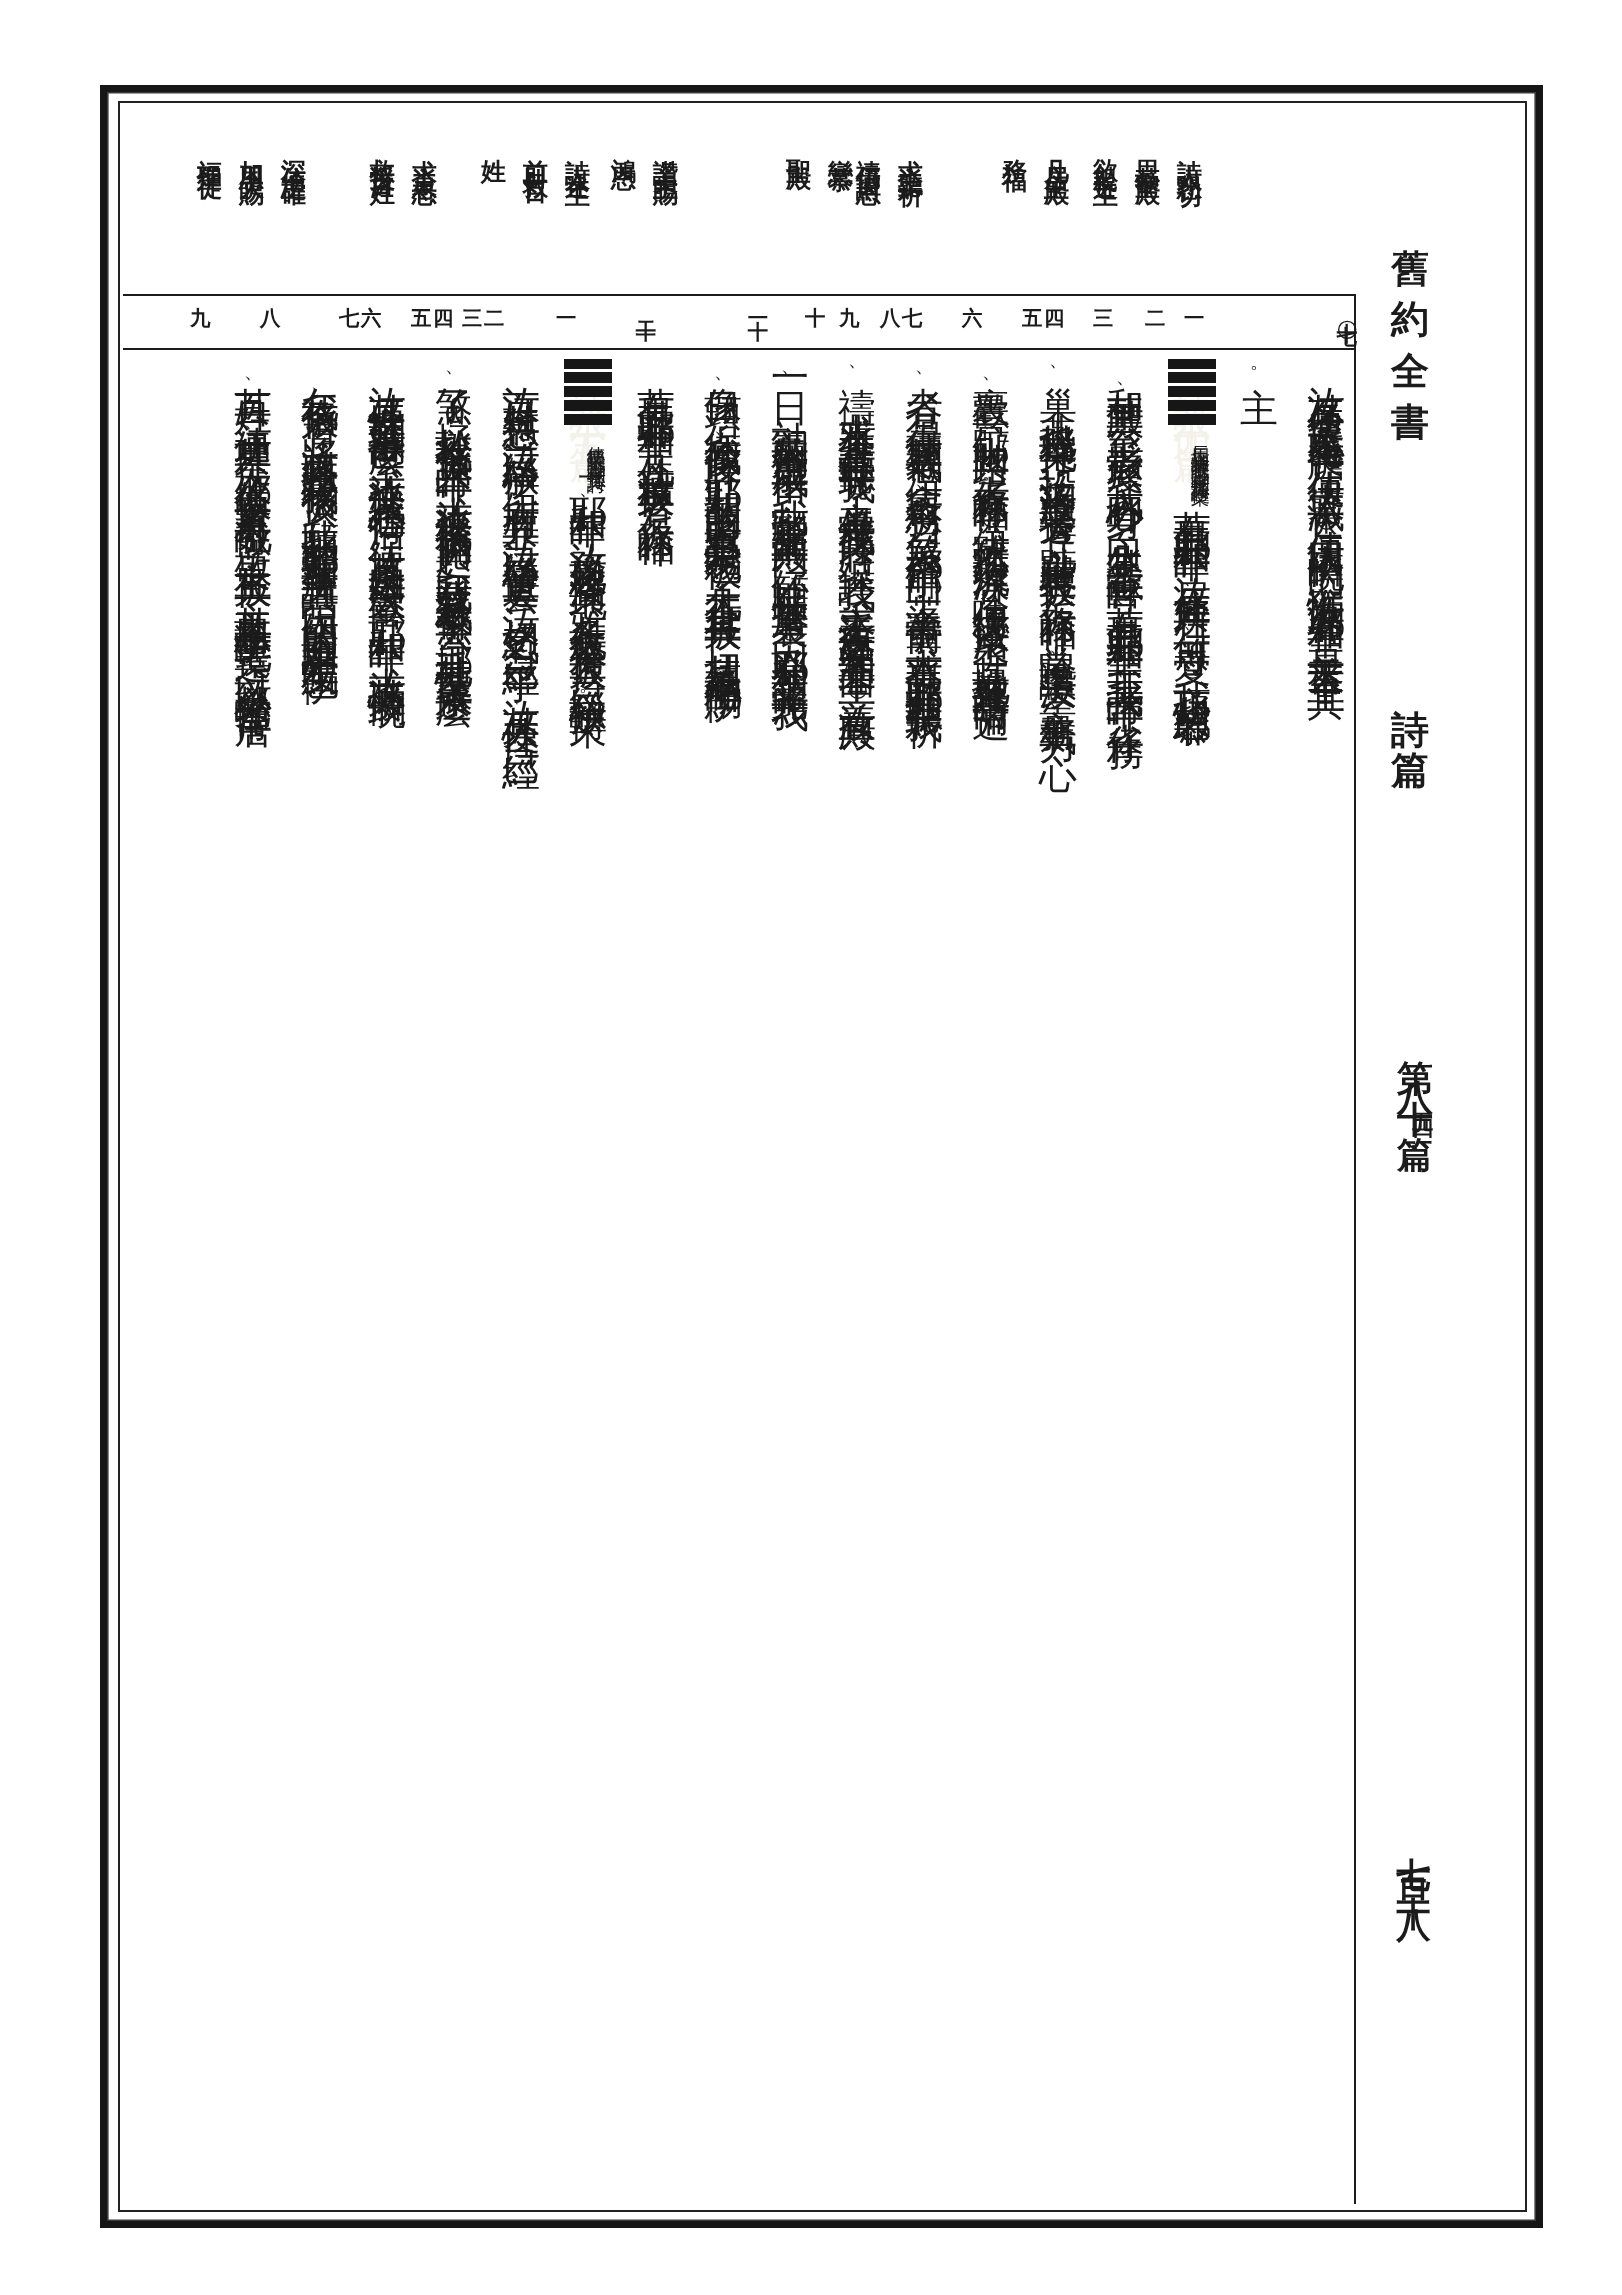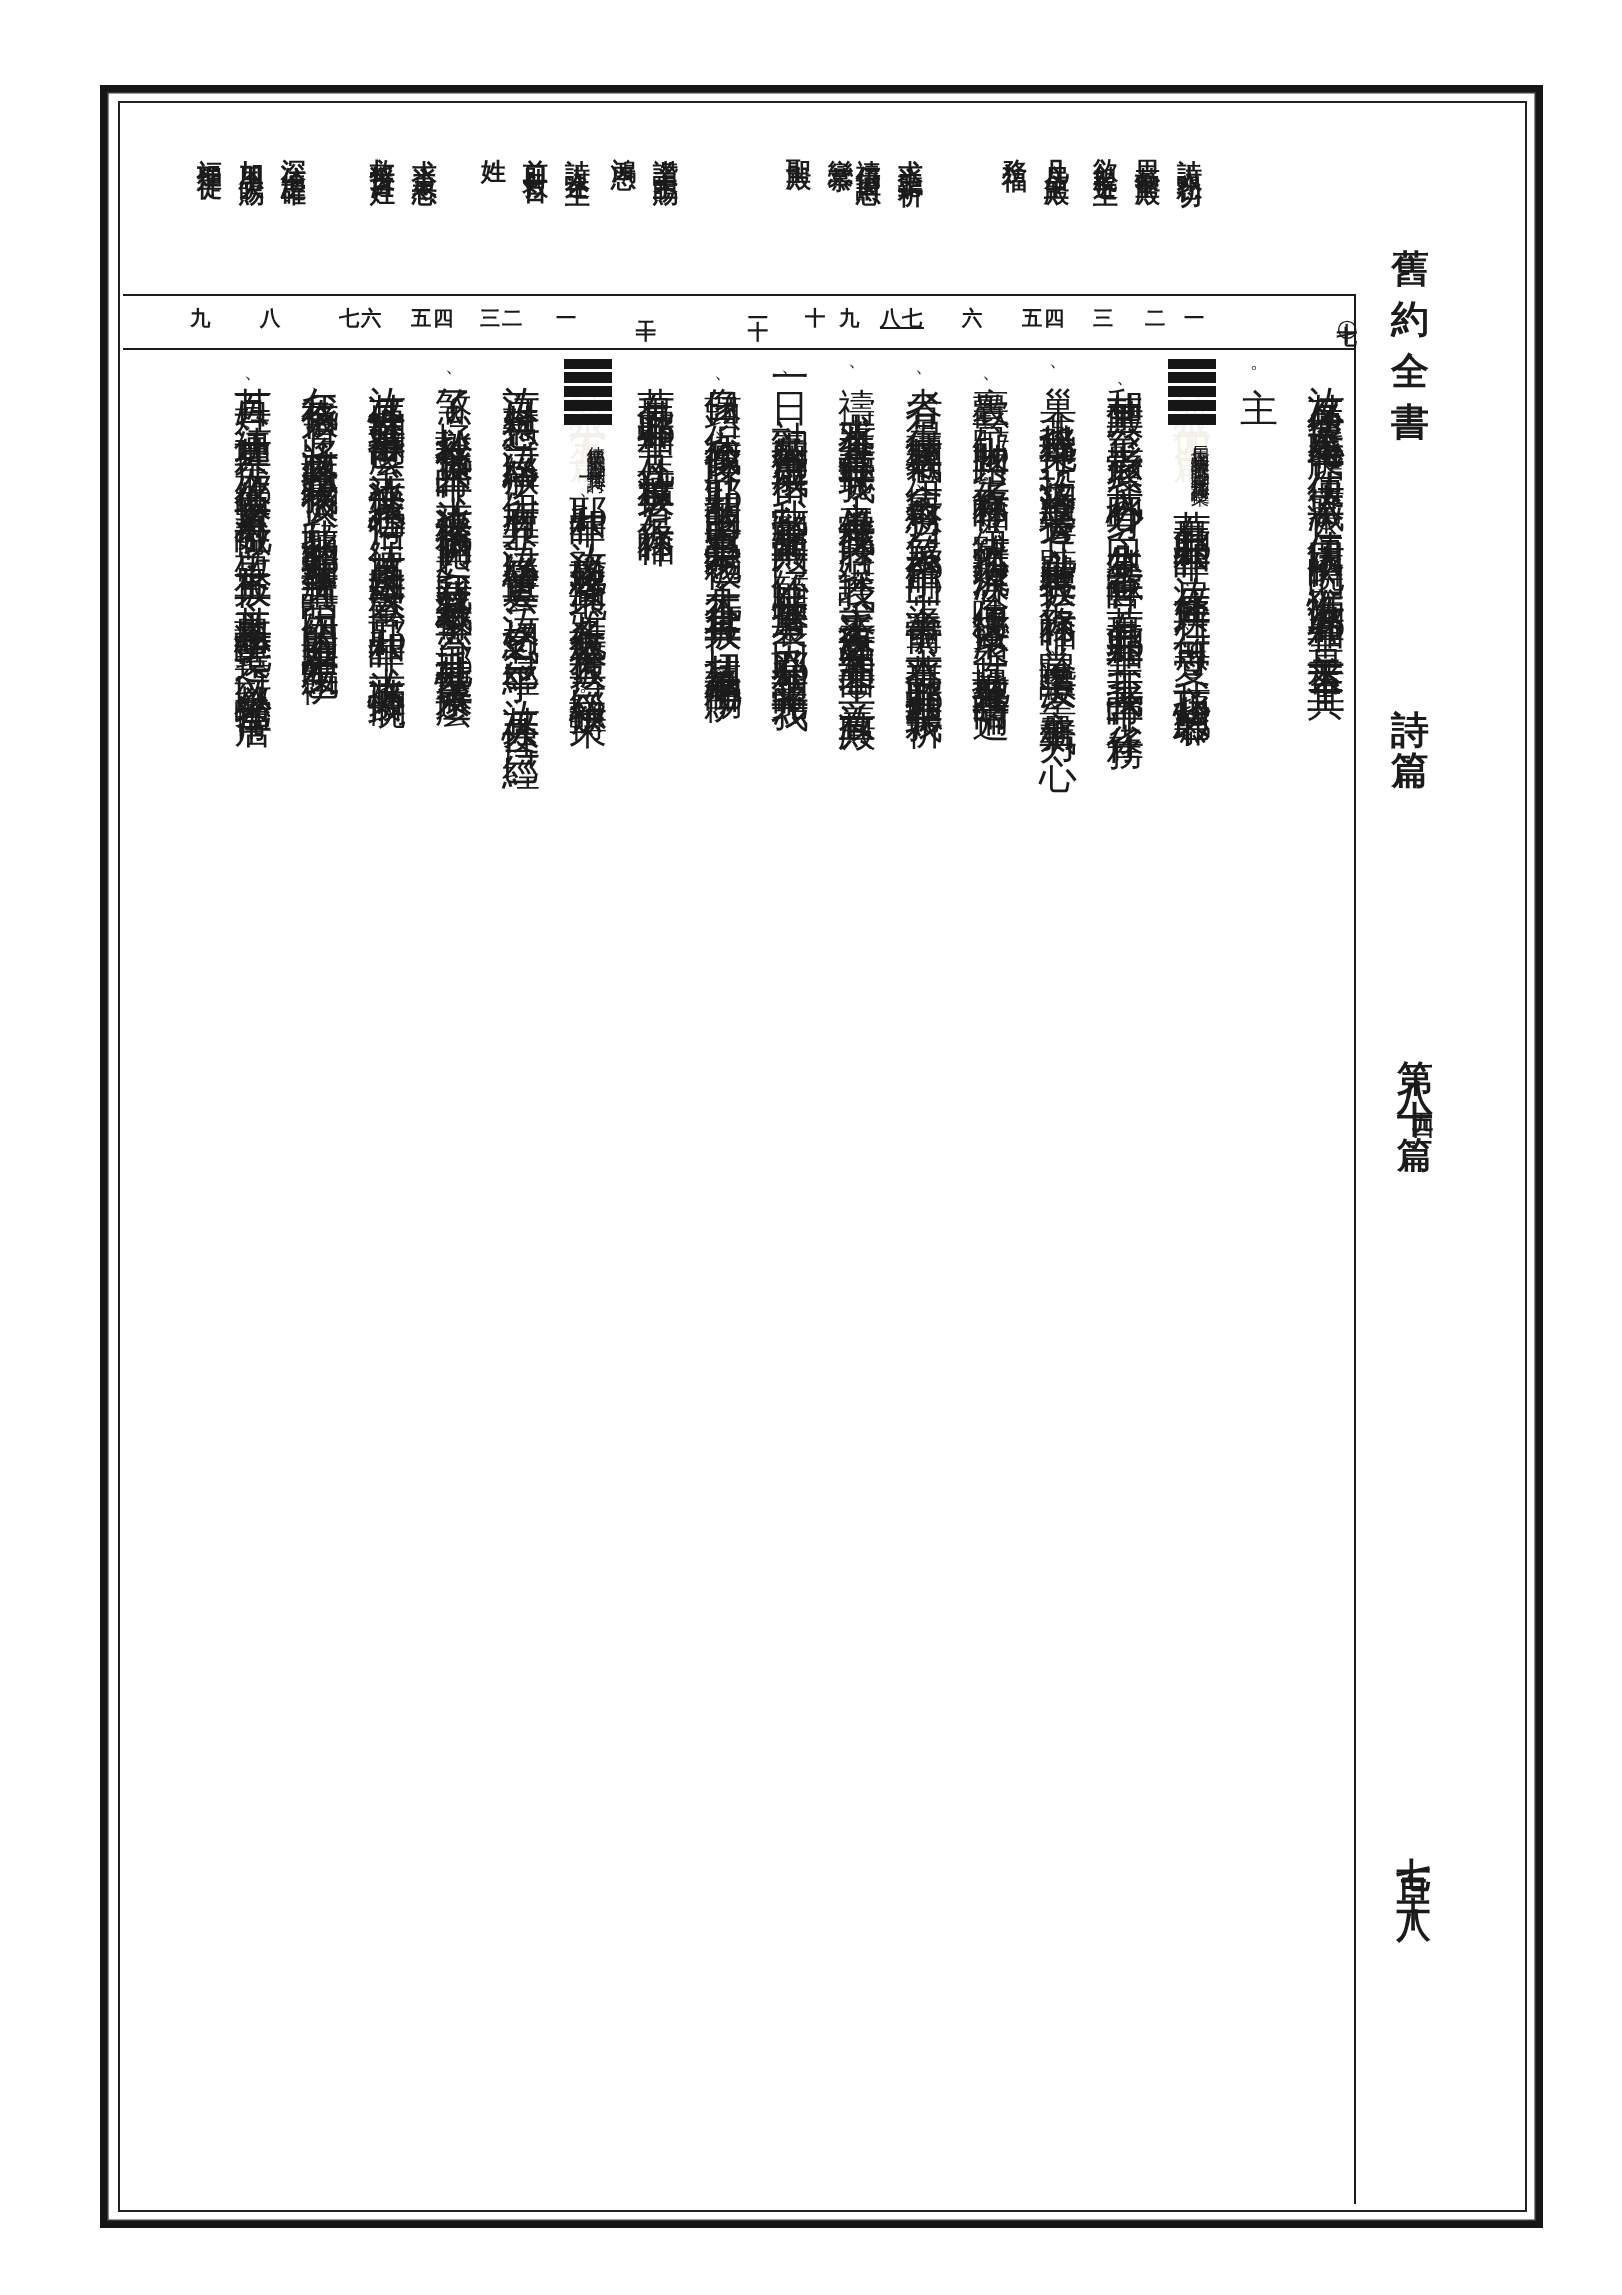--- a/index.html
+++ b/index.html
@@ -89,27 +89,27 @@
   <div class="hrule" style="top:263px;width:1233px;"></div>
   <div class="vrule" style="left:1254px;top:209px;height:1910px;"></div>
 
   <div id="markers">
       <div class="vmark vert" style="left: 1233px;">〇十七</div>
       <div class="vmark" style="left: 1084px;">一</div>
       <div class="vmark" style="left: 1045px;">二</div>
       <div class="vmark" style="left: 993px;">三</div>
       <div class="vmark" style="left: 922px;">五四</div>
       <div class="vmark" style="left: 862px;">六</div>
-      <div class="vmark" style="left: 780px; text-decoration: underline;">八七</div>
+      <div class="vmark" style="left: 780px;">八七</div>
       <div class="vmark" style="left: 739px;">九</div>
       <div class="vmark" style="left: 705px;">十</div>
       <div class="vmark vert" style="left: 644px;">十一</div>
       <div class="vmark vert" style="left: 532px;">十二</div>
       <div class="vmark" style="left: 456px;">一</div>
-      <div class="vmark" style="left: 380px;">三二</div>
+      <div class="vmark" style="left: 362px;">三二</div>
       <div class="vmark" style="left: 311px;">五四</div>
       <div class="vmark" style="left: 239px; font-family: Liberation Mono, monospace;">七六</div>
       <div class="vmark" style="left: 160px;">八</div>
       <div class="vmark" style="left: 90px;">九</div>
     </div>
 
   <div id="cols">
       <div class="tcol" style="left: 1202px;"><span>汝其名使伊永遠羞恥喪膽</span><span class="punct">、</span><span>使伊大驚滅亡</span><span class="punct">、</span><span class="vm">〇十八</span><span>使伊因儕曉的</span><span class="punct">、</span><span>惟獨汝名耶和華</span><span class="punct">、</span><span>是普天下至上其</span></div>
       <div class="tcol" style="left: 1135px;"><span>主</span><span class="punct">。</span></div>
       <div class="tcol" style="left: 1068px;"><span class="boxchar">詩</span><span class="boxchar">八</span><span class="boxchar">十</span><span class="boxchar">四</span><span class="boxchar">篇</span><span class="pairwrap">

